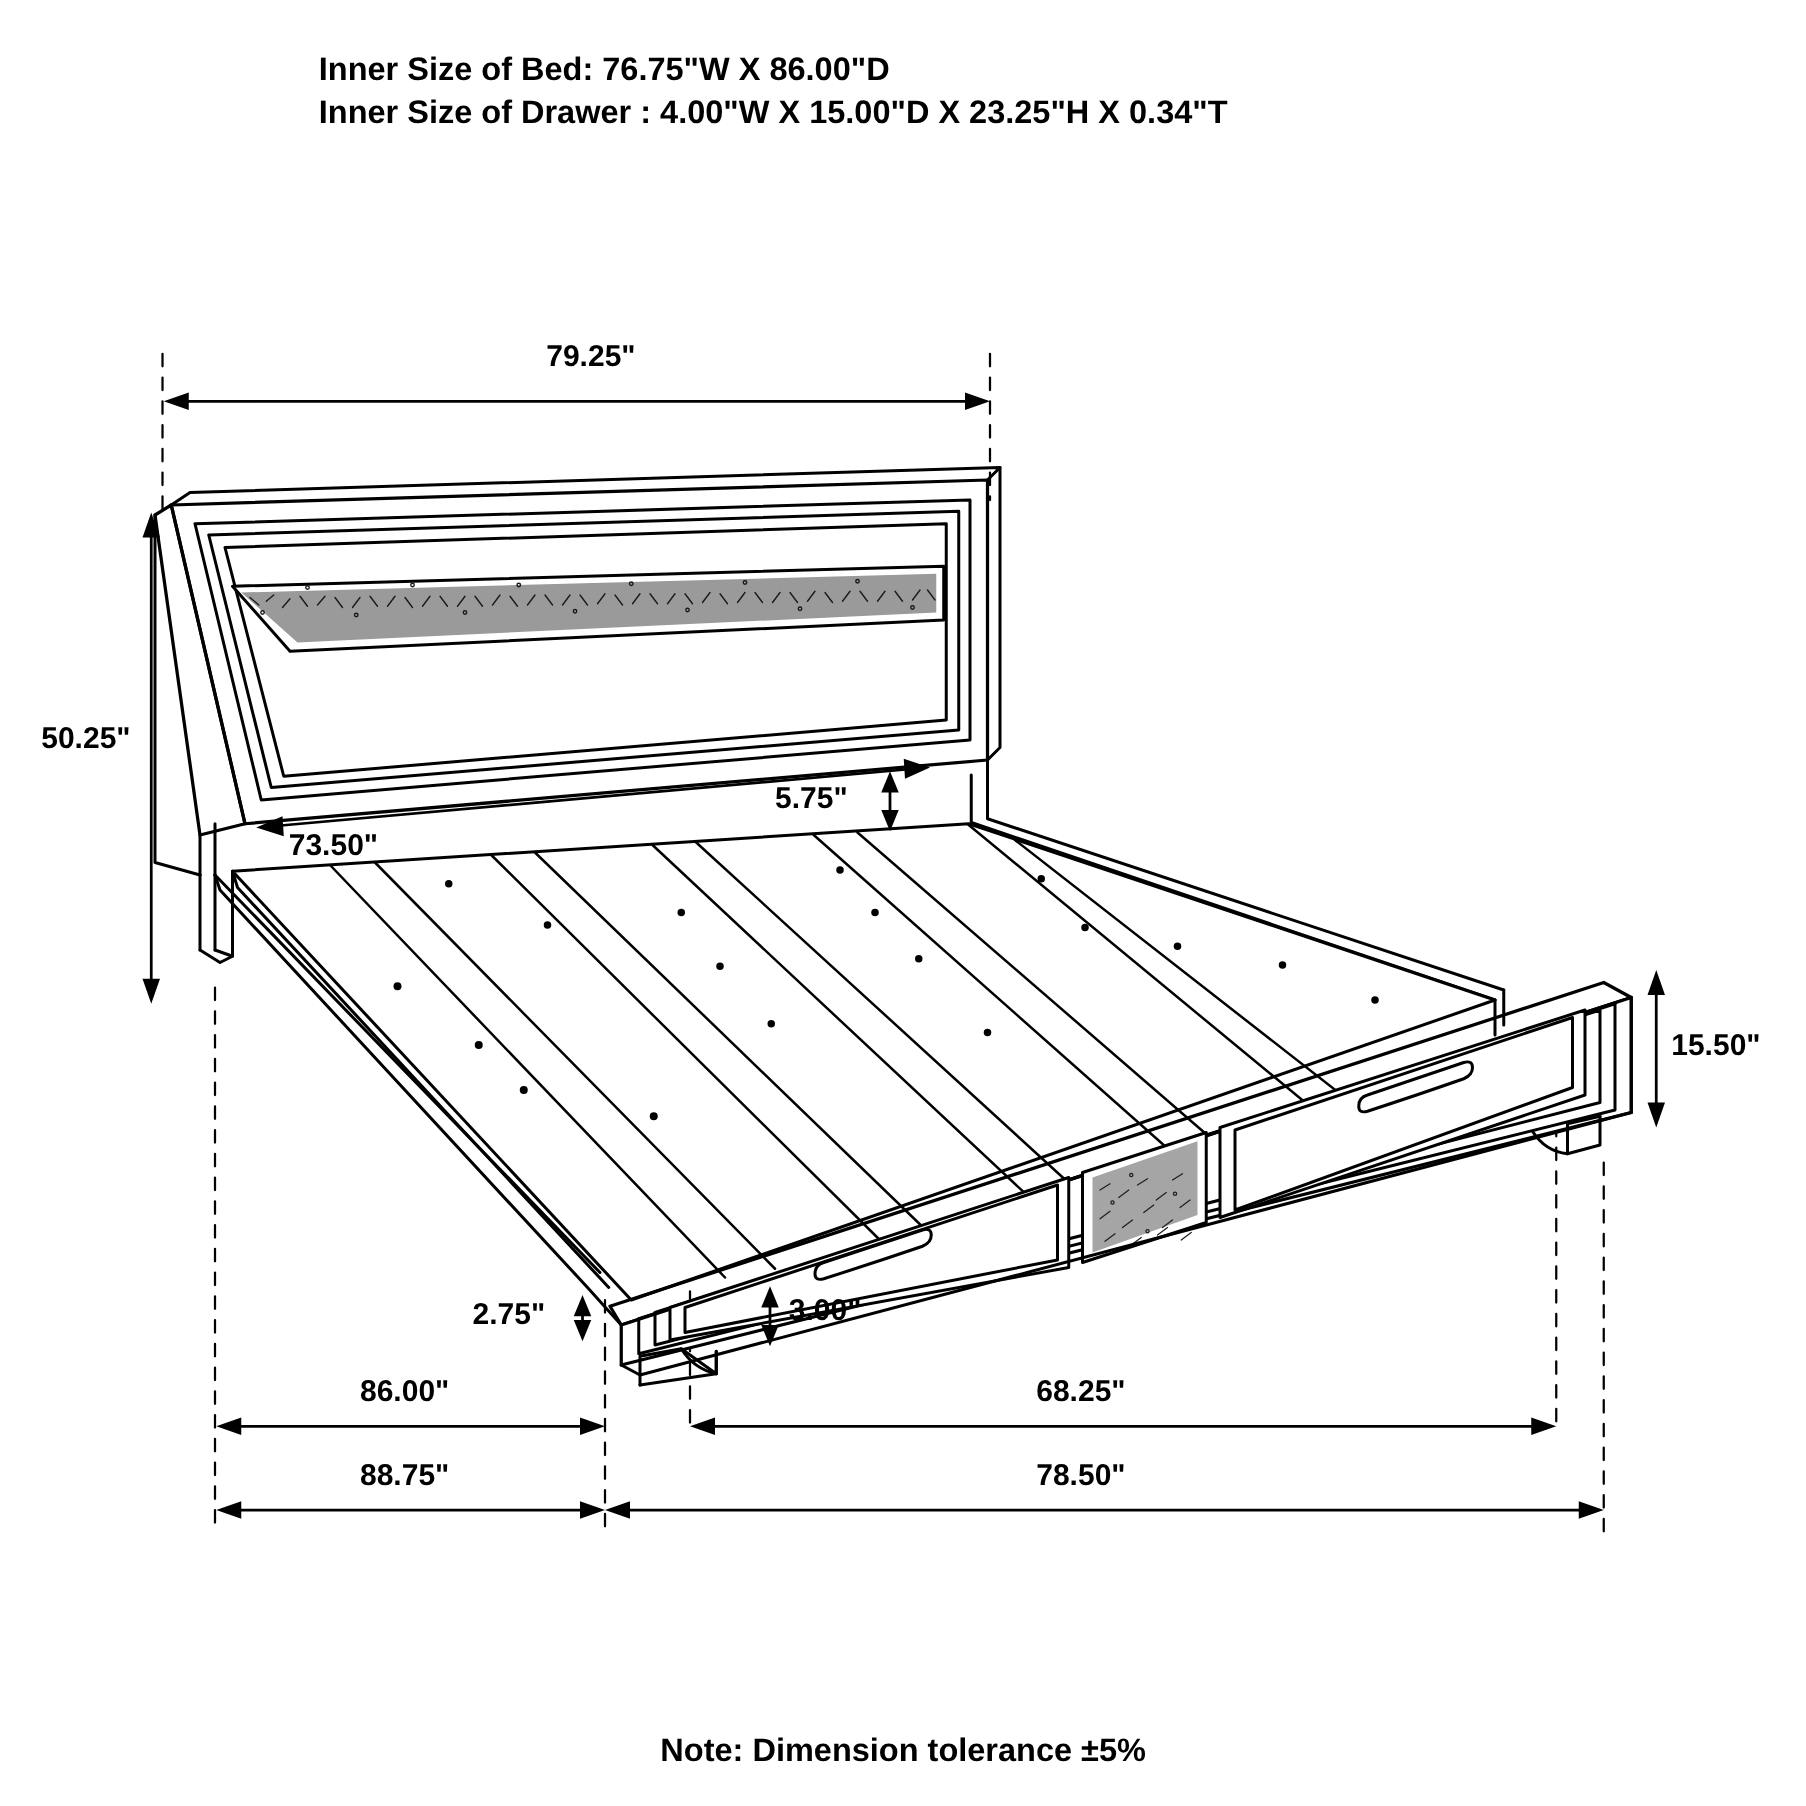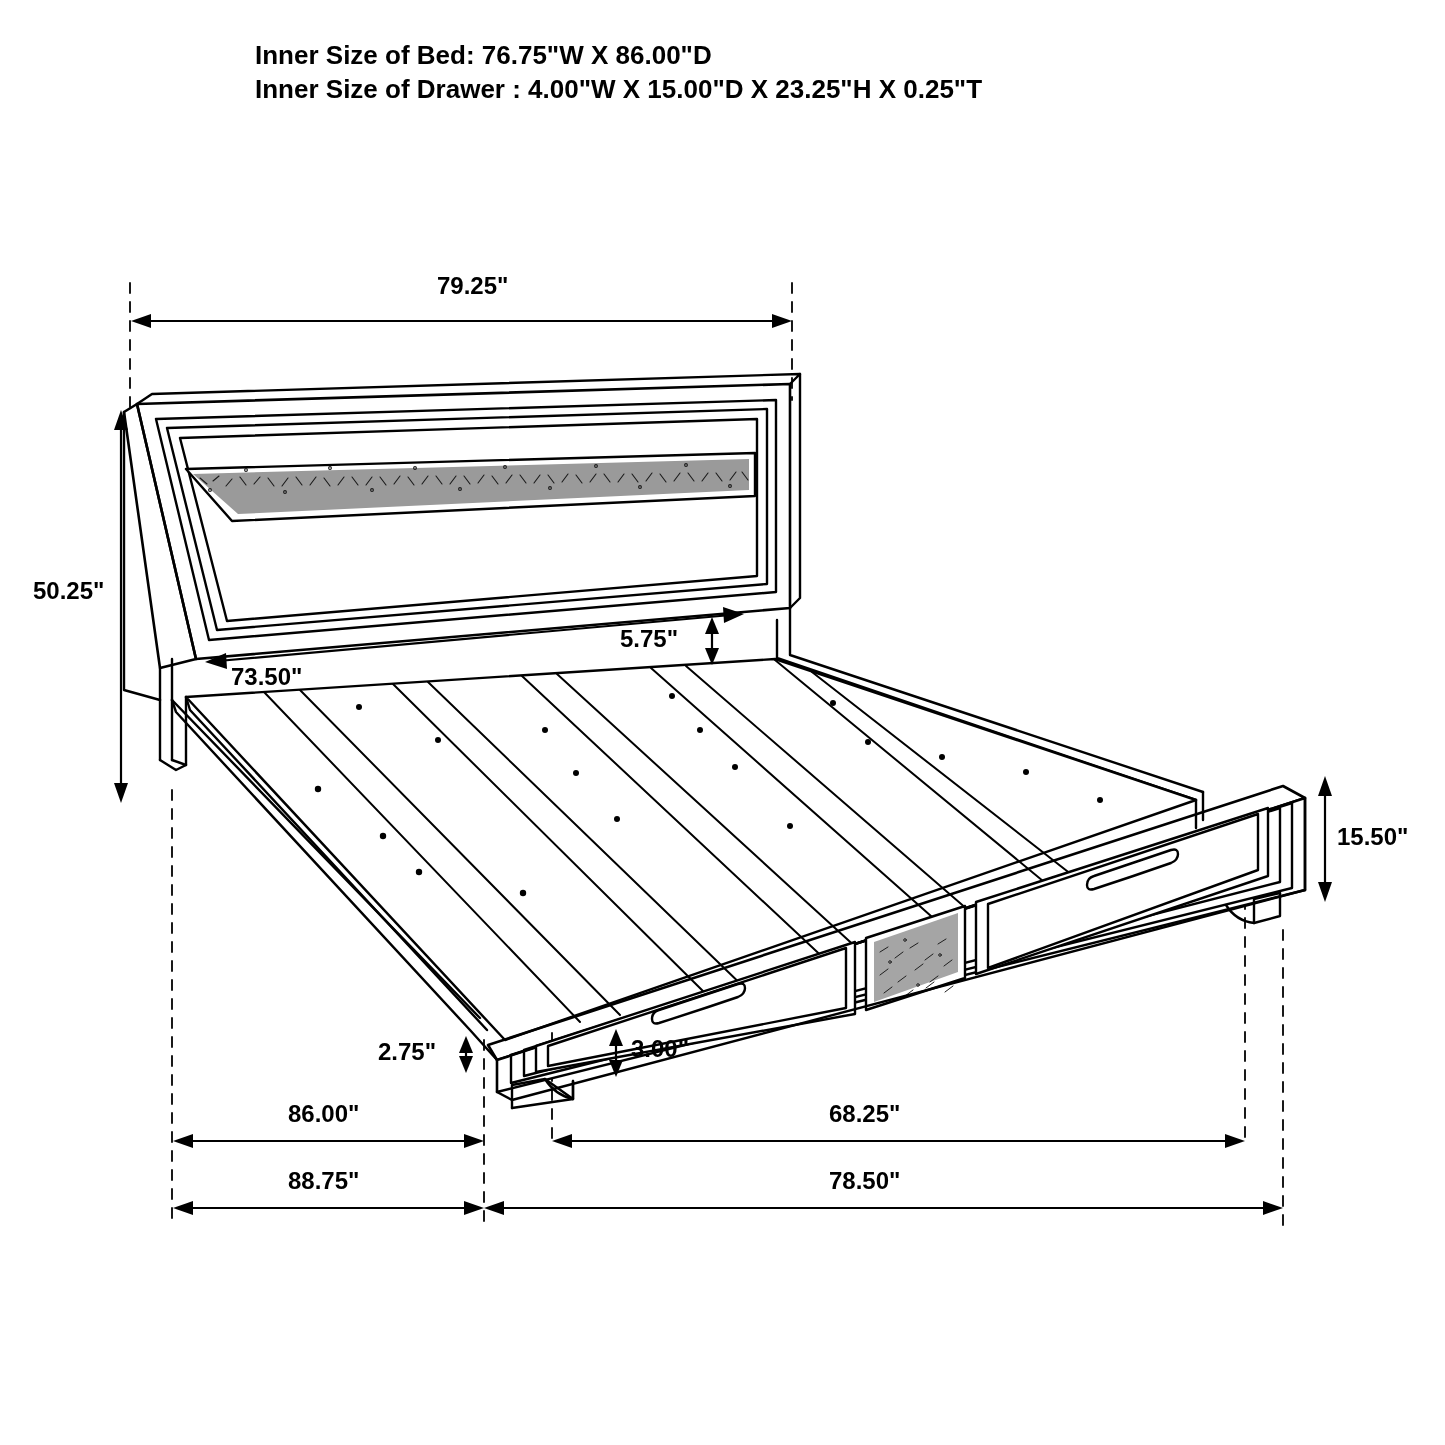--- a/index.html
+++ b/index.html
@@ -53,21 +53,21 @@
     white-space: nowrap;
   }
 </style>
 </head>
 <body>
 
 <div id="stage">
 
   <div class="hdr">
     <div>Inner Size of Bed: 76.75"W X 86.00"D</div>
-    <div>Inner Size of Drawer : 4.00"W X 15.00"D X 23.25"H X 0.25"T</div>
+    <div>Inner Size of Drawer : 4.00"W X 15.00"D X 23.25"H X 0.34"T</div>
   </div>
 
   <svg class="art" viewBox="0 0 1445 1445">
     <g fill="none" stroke="#000" stroke-width="2.4" stroke-linejoin="round" stroke-linecap="round">
 
       <g stroke-width="1.8" stroke-dasharray="10 9">
         <line x1="130" y1="283" x2="130" y2="412"></line>
         <line x1="792" y1="283" x2="792" y2="400"></line>
         <line x1="172" y1="790" x2="172" y2="1225"></line>
         <line x1="484" y1="1040" x2="484" y2="1225"></line>
@@ -309,13 +309,14 @@
   <div class="dimlabel" style="left:231px; top:663px;">73.50"</div>
   <div class="dimlabel" style="left:620px; top:625px;">5.75"</div>
   <div class="dimlabel" style="left:1337px; top:823px;">15.50"</div>
   <div class="dimlabel" style="left:378px; top:1038px;">2.75"</div>
   <div class="dimlabel" style="left:631px; top:1035px;">3.00"</div>
   <div class="dimlabel" style="left:288px; top:1100px;">86.00"</div>
   <div class="dimlabel" style="left:829px; top:1100px;">68.25"</div>
   <div class="dimlabel" style="left:288px; top:1167px;">88.75"</div>
   <div class="dimlabel" style="left:829px; top:1167px;">78.50"</div>
 
+  <div class="note">Note: Dimension tolerance ±5%</div>
 </div>
 
 </body></html>

